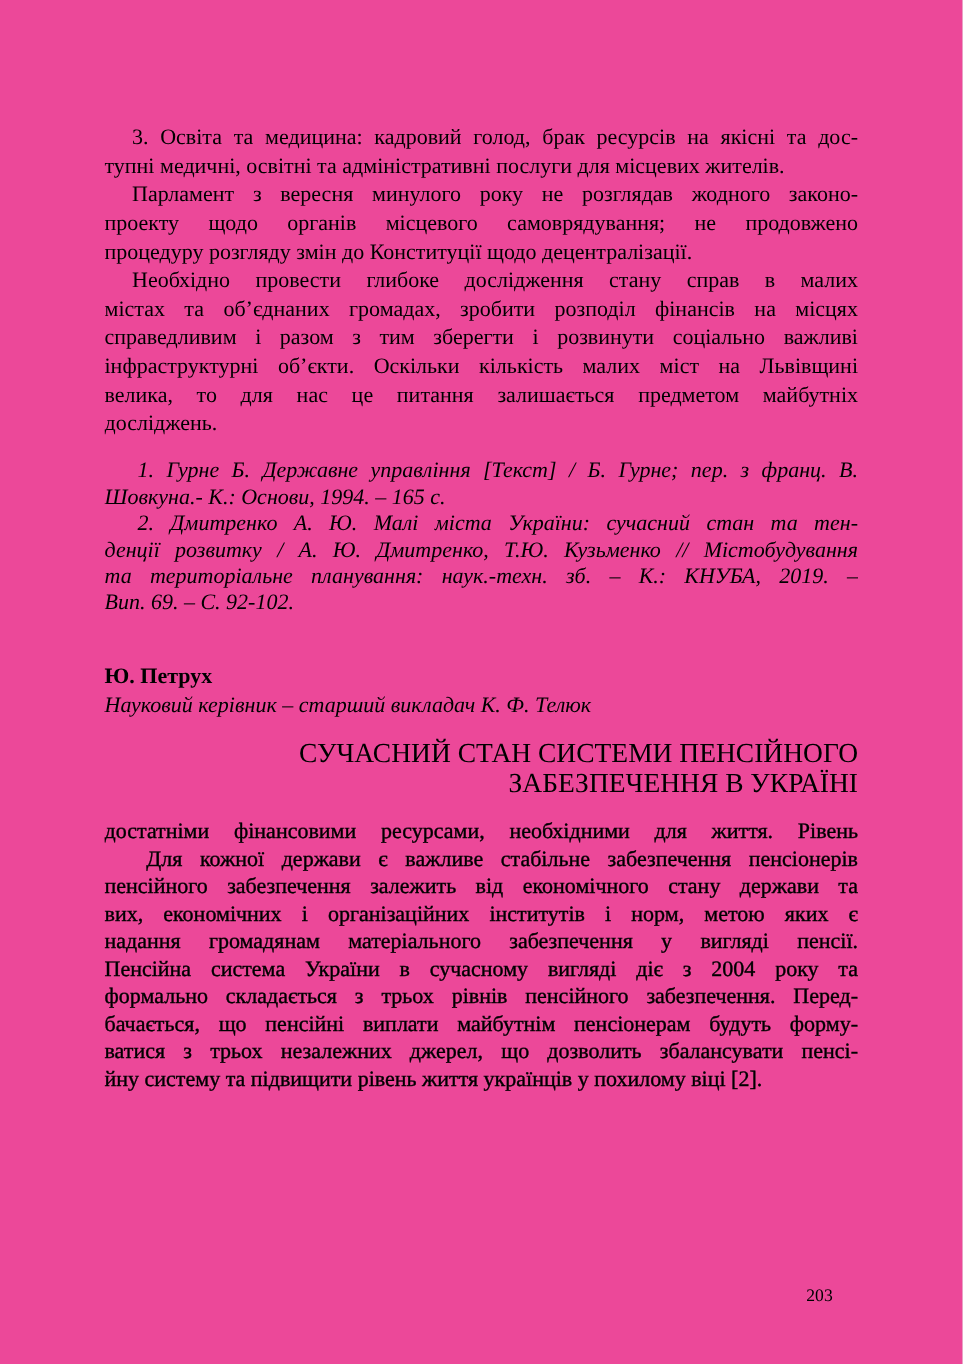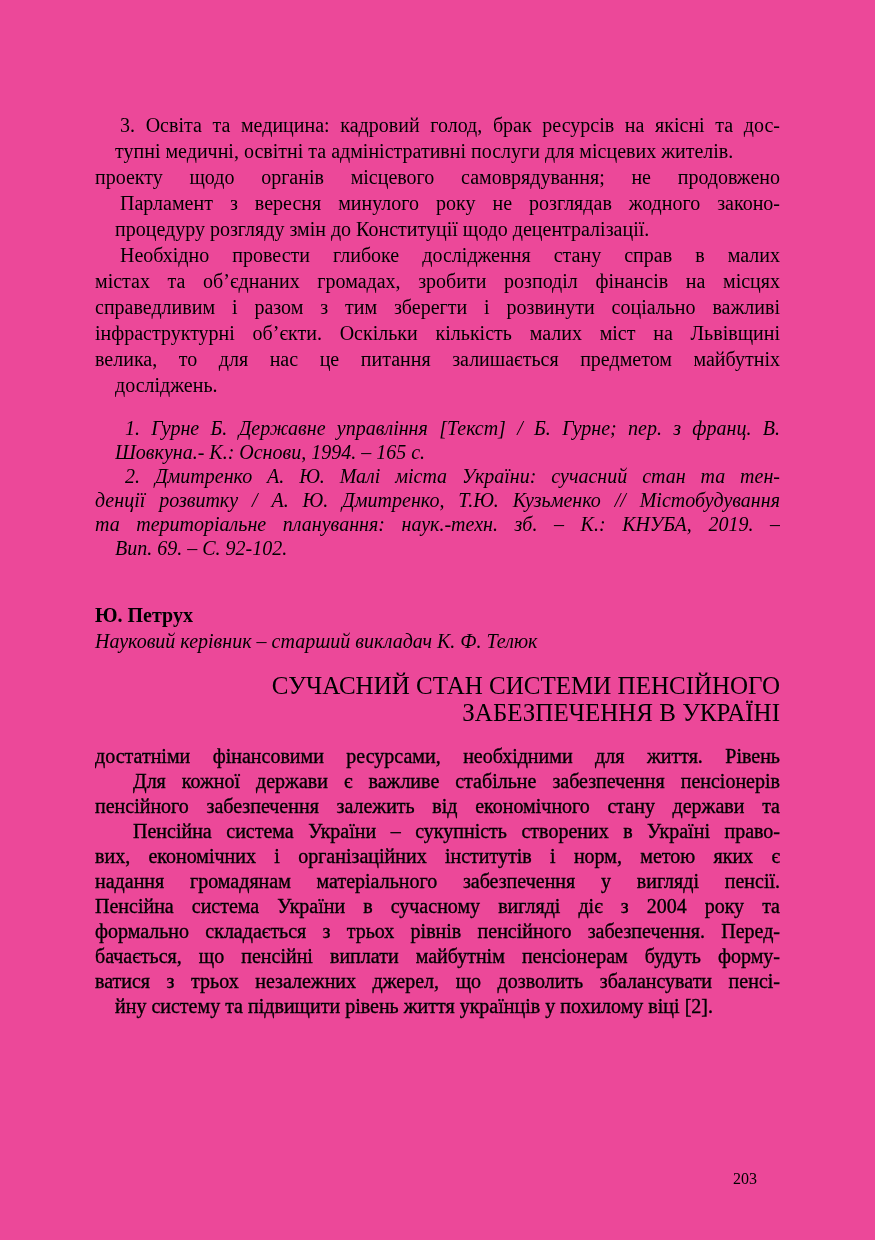--- a/index.html
+++ b/index.html
@@ -22,21 +22,21 @@
   }
   .block { width: 685px; }
 
   
   .line {
     text-align: justify;
     text-align-last: justify;
     white-space: normal;
     overflow: hidden;
   }
-  .line.last { text-align-last: left; margin-left: 20px; }
+  .line.last { text-align-last: left; }
   .line.first { text-indent: var(--indent, 25px); }
 
   .prev-article-end { --indent: 25px; }
   .prev-article-end .line { line-height: 26px; height: 26px; }
 
   .references {
     --indent: 30px;
     margin-top: 18px;
     font-style: italic;
   }
@@ -78,22 +78,22 @@
 <body>
 
 <div class="page">
 
   <section class="block prev-article-end">
       <div class="para">
         <div class="line first">3. Освіта та медицина: кадровий голод, брак ресурсів на якісні та дос-</div>
         <div class="line last">тупні медичні, освітні та адміністративні послуги для місцевих жителів.</div>
       </div>
       <div class="para">
+        <div class="line first">Парламент з вересня минулого року не розглядав жодного законо-</div>
         <div class="line">проекту щодо органів місцевого самоврядування; не продовжено</div>
-        <div class="line first">Парламент з вересня минулого року не розглядав жодного законо-</div>
         <div class="line last">процедуру розгляду змін до Конституції щодо децентралізації.</div>
       </div>
       <div class="para">
         <div class="line first">Необхідно провести глибоке дослідження стану справ в малих</div>
         <div class="line">містах та об’єднаних громадах, зробити розподіл фінансів на місцях</div>
         <div class="line">справедливим і разом з тим зберегти і розвинути соціально важливі</div>
         <div class="line">інфраструктурні об’єкти. Оскільки кількість малих міст на Львівщині</div>
         <div class="line">велика, то для нас це питання залишається предметом майбутніх</div>
         <div class="line last">досліджень.</div>
       </div>
@@ -122,21 +122,20 @@
     <span>ЗАБЕЗПЕЧЕННЯ В УКРАЇНІ</span>
   </h1>
 
   <section class="block article-body">
       <div class="para">
         <div class="line">достатніми фінансовими ресурсами, необхідними для життя. Рівень</div>
         <div class="line first">Для кожної держави є важливе стабільне забезпечення пенсіонерів</div>
         <div class="line">пенсійного забезпечення залежить від економічного стану держави та</div>
       </div>
       <div class="para">
-        <div class="line first">Пенсійна система України – сукупність створених в Україні право-</div>
         <div class="line">вих, економічних і організаційних інститутів і норм, метою яких є</div>
         <div class="line">надання громадянам матеріального забезпечення у вигляді пенсії.</div>
         <div class="line">Пенсійна система України в сучасному вигляді діє з 2004 року та</div>
         <div class="line">формально складається з трьох рівнів пенсійного забезпечення. Перед-</div>
         <div class="line">бачається, що пенсійні виплати майбутнім пенсіонерам будуть форму-</div>
         <div class="line">ватися з трьох незалежних джерел, що дозволить збалансувати пенсі-</div>
         <div class="line last">йну систему та підвищити рівень життя українців у похилому віці [2].</div>
       </div>
     </section>
 

